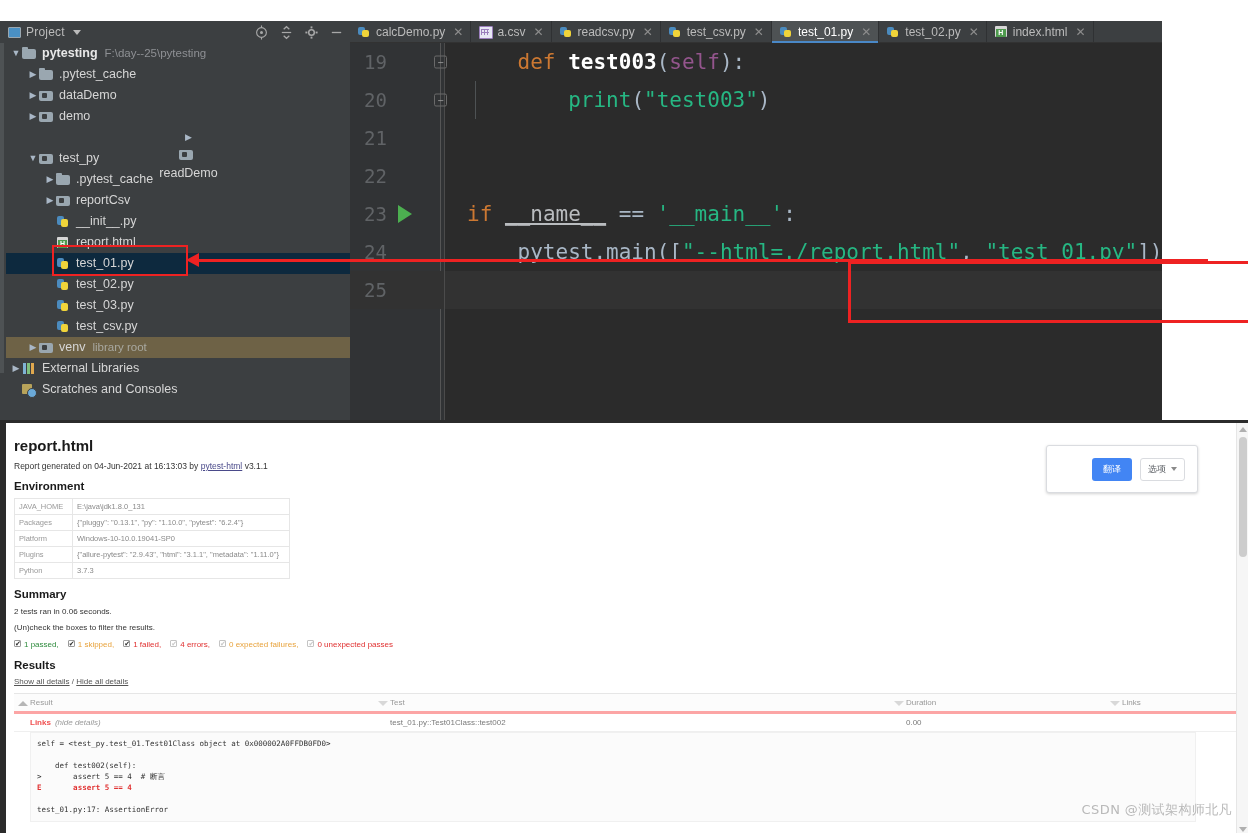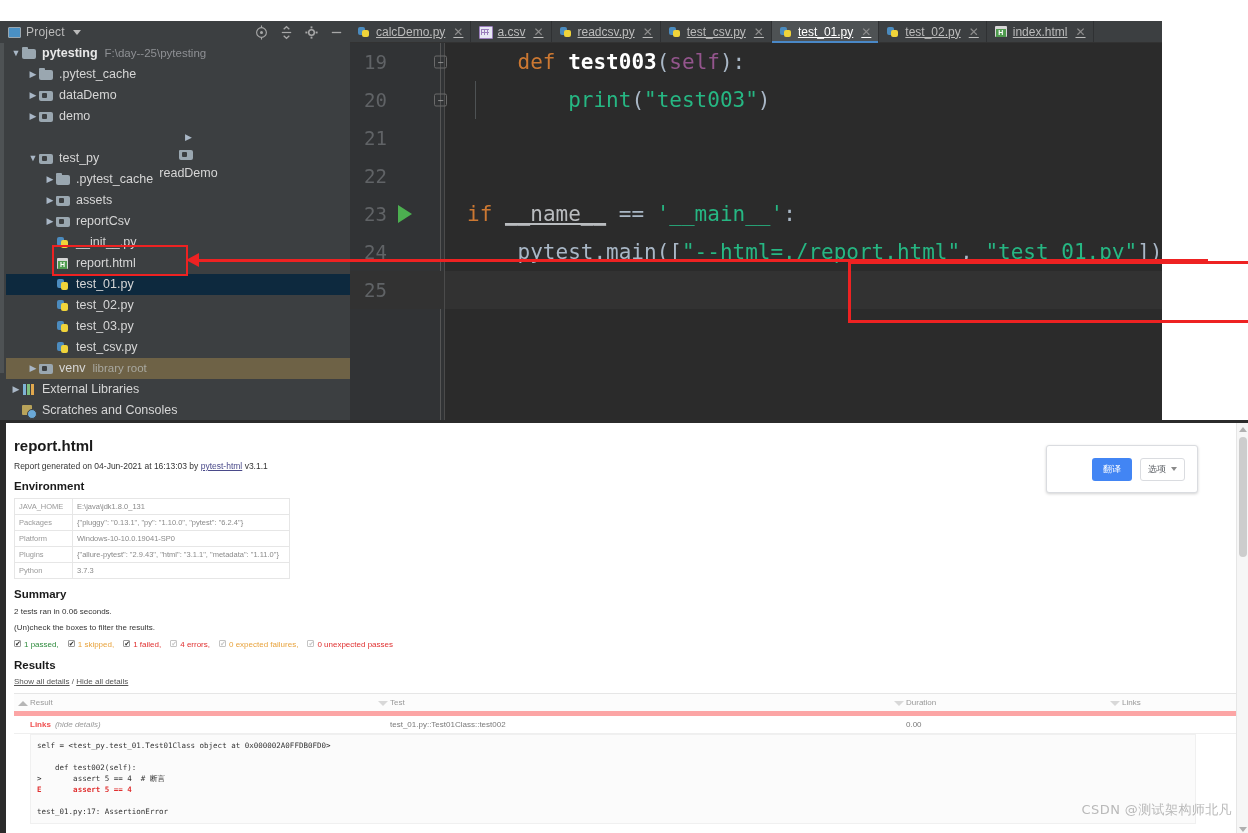--- a/index.html
+++ b/index.html
@@ -183,21 +183,21 @@
   #tabbar {
     height: 22px; background: #3c3f41;
     display: flex; align-items: stretch;
     border-bottom: 1px solid #323232;
   }
   .tab {
     display: flex; align-items: center; gap: 5px;
     padding: 0 7px 0 8px;
     font-size: 12px; color: #bbbbbb;
     border-right: 1px solid #2f3133;
-    position: relative; white-space: nowrap; text-decoration: underline;
+    position: relative; white-space: nowrap;
   }
   .tab.active { background: #4e5254; color: #ffffff; }
   .tab.active::after {
     content: ""; position: absolute; left: 0; right: 0; bottom: -1px;
     height: 2px; background: #4a88c7;
   }
   .tab .tclose { color: #8d8d8d; font-size: 12px; margin-left: 3px; }
   .tabicon { width: 13px; height: 12px; position: relative; display: inline-block; }
   .tabicon.py::before {
     content: ""; position: absolute; left: 0; top: 1px;
@@ -365,21 +365,21 @@
   .rh2.results { margin-top: 10px; }
   .detlinks { font-size: 8px; margin: 6px 0 0 8px; color: #555; }
   .detlinks a { color: #555; text-decoration: underline; }
 
   table.restab {
     margin: 7px 0 0 8px; border-collapse: collapse;
     width: 1222px; font-size: 8px; table-layout: fixed;
   }
   table.restab th {
     text-align: left; font-weight: normal; color: #999;
-    border-top: 1px solid #e6e6e6; border-bottom: 5px solid #fca5a5;
+    border-top: 1px solid #e6e6e6; border-bottom: 3px solid #fca5a5;
     padding: 4px 5px 4px 16px; position: relative;
     background: #fcfcfc;
   }
   table.restab th .sorticon {
     position: absolute; left: 4px; top: 7px;
     width: 0; height: 0;
     border-left: 5px solid transparent;
     border-right: 5px solid transparent;
   }
   table.restab th .sorticon.up   { border-bottom: 5px solid #b6b6b6; }
@@ -534,25 +534,20 @@
         </div>
         <div class="tnode" style="padding-left: 21px;">
           <span class="arrow down"></span>
           <span class="ficon mfolder"></span>
           <span class="tlabel">test_py</span>
         </div>
         <div class="tnode" style="padding-left: 38px;">
           <span class="arrow right"></span>
           <span class="ficon folder"></span>
           <span class="tlabel">.pytest_cache</span>
-        </div>
-        <div class="tnode" style="padding-left: 38px;">
-          <span class="arrow right"></span>
-          <span class="ficon mfolder"></span>
-          <span class="tlabel">assets</span>
         </div>
         <div class="tnode" style="padding-left: 38px;">
           <span class="arrow right"></span>
           <span class="ficon mfolder"></span>
           <span class="tlabel">reportCsv</span>
         </div>
         <div class="tnode" style="padding-left: 38px;">
           <span class="arrow none"></span>
           <span class="ficon py"></span>
           <span class="tlabel">__init__.py</span>

